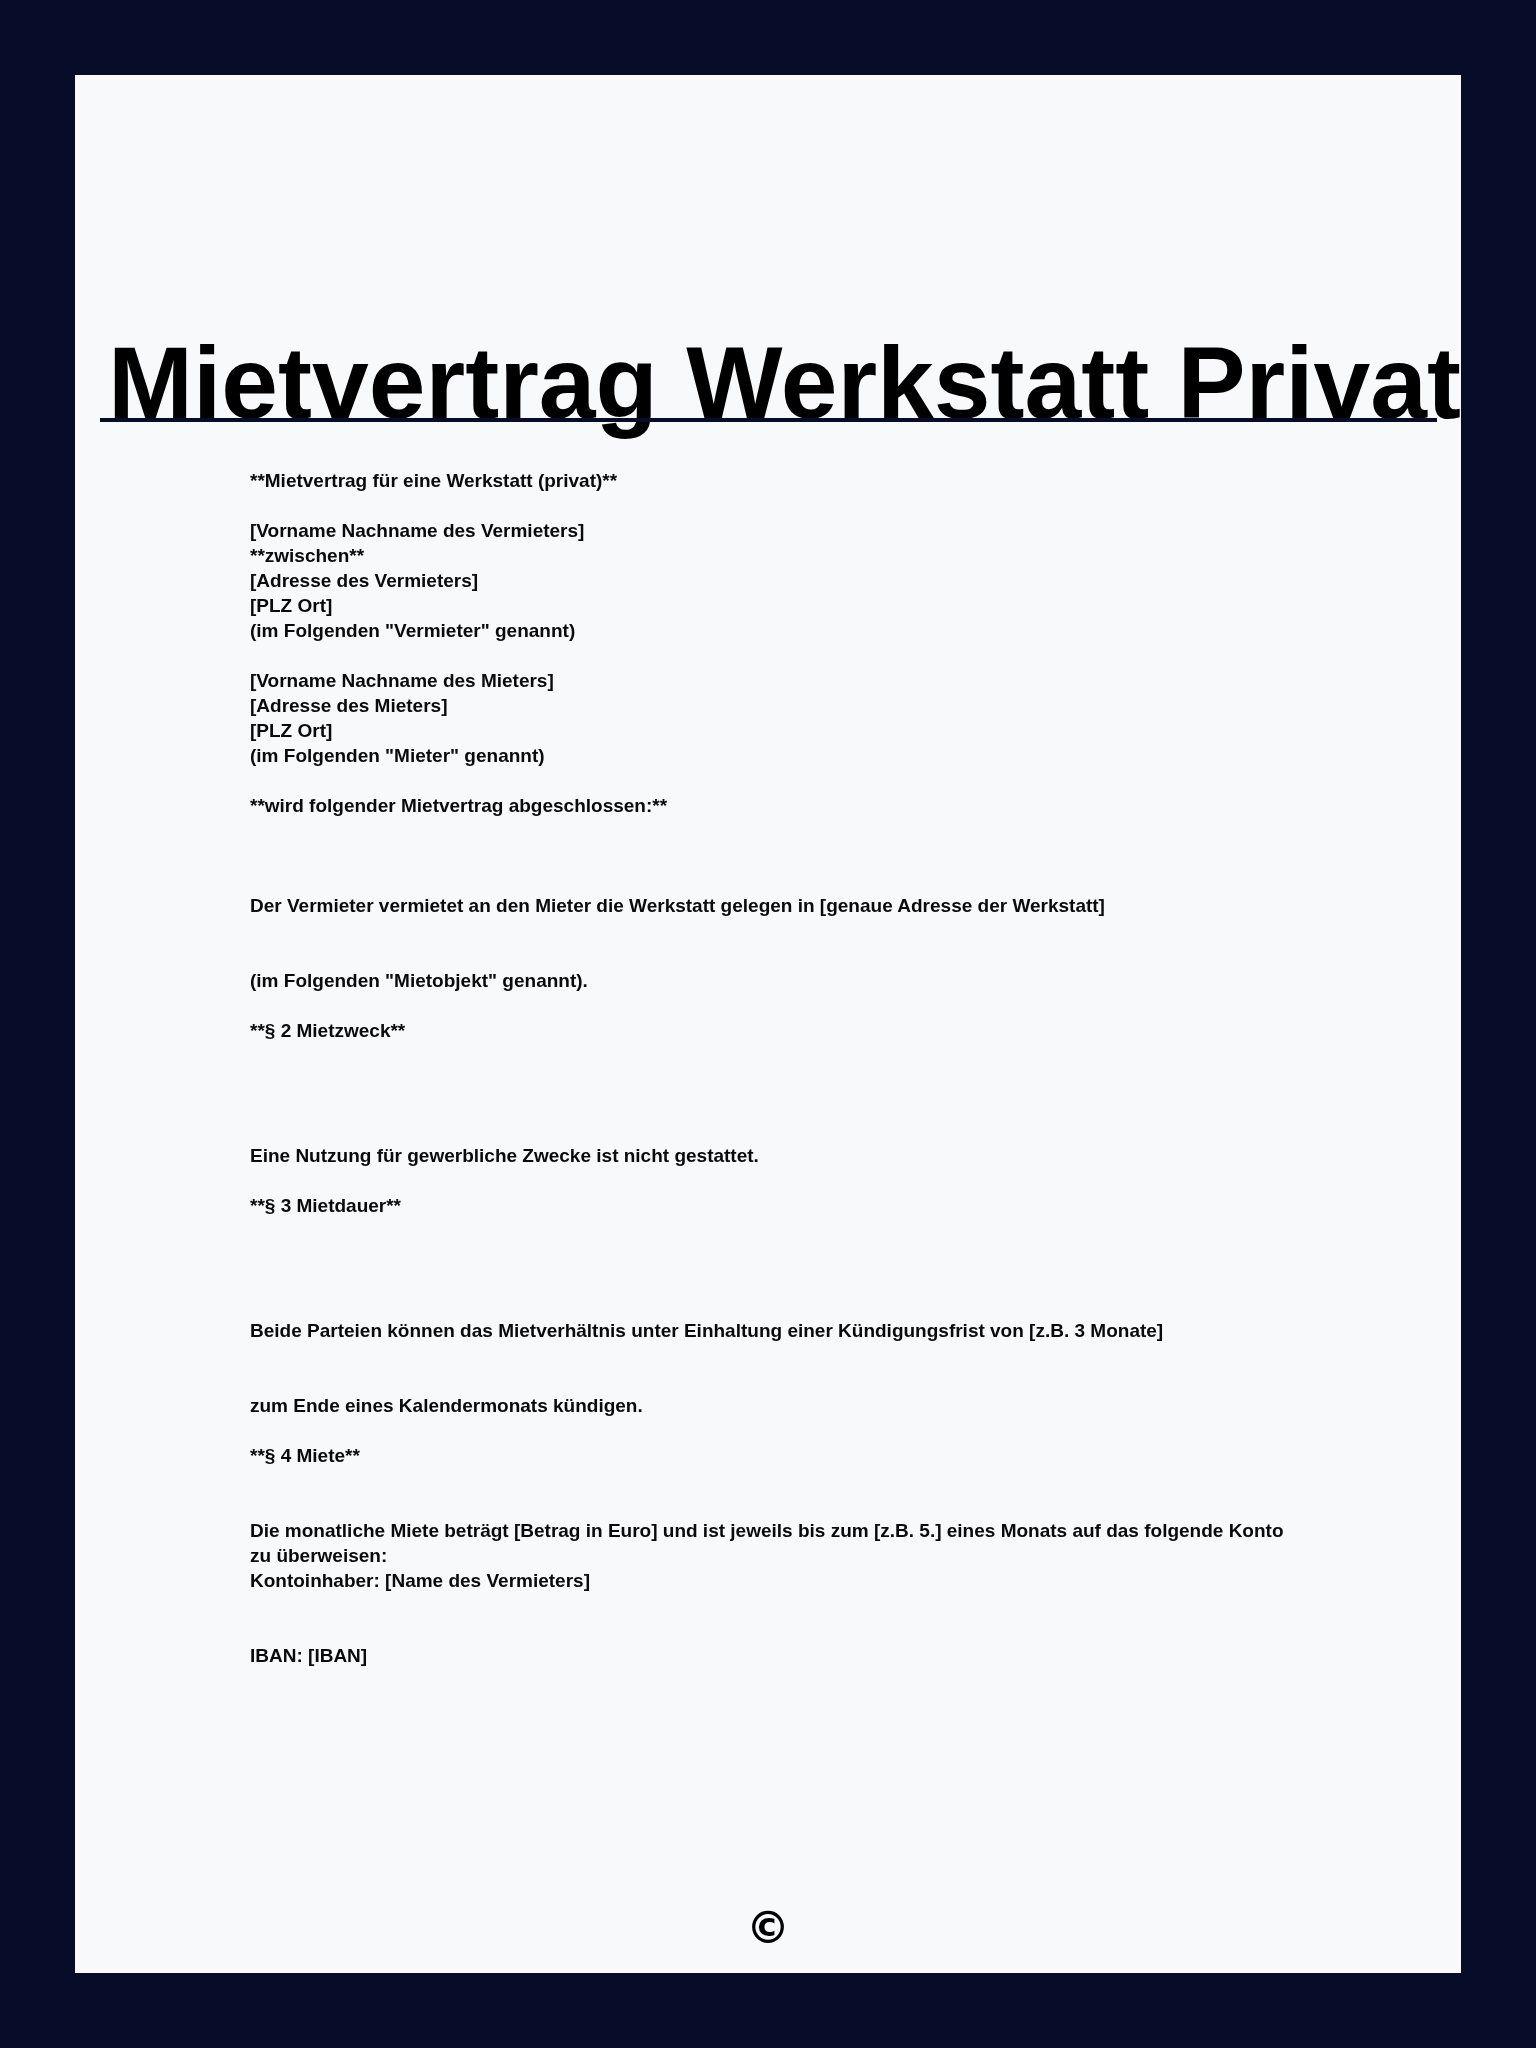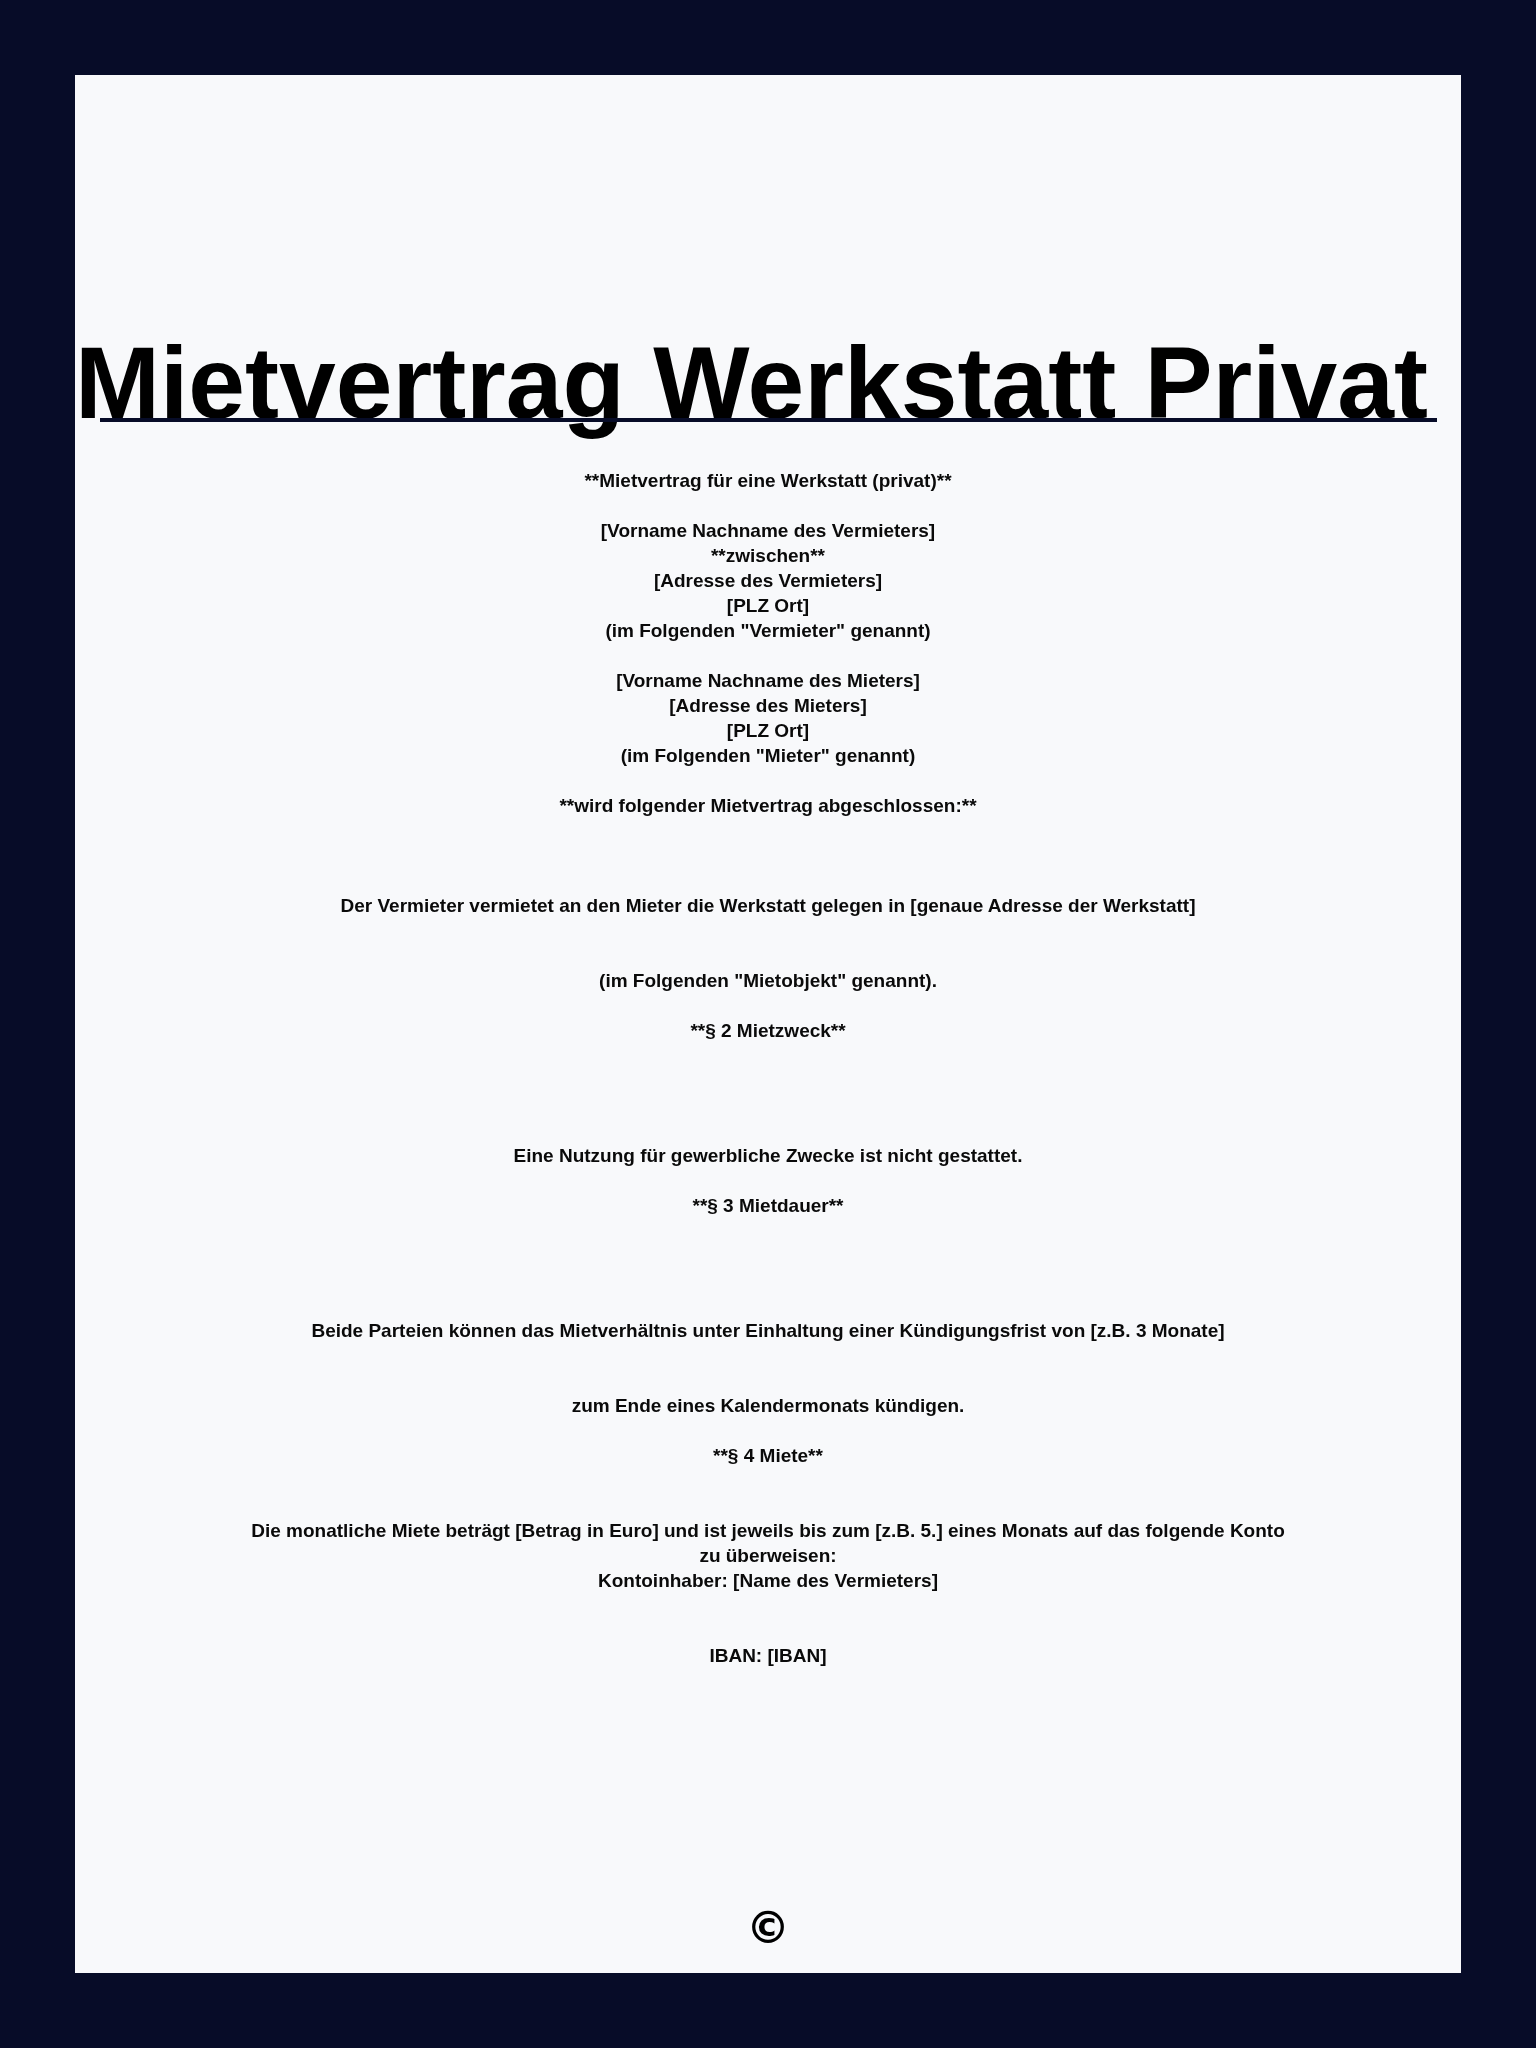--- a/index.html
+++ b/index.html
@@ -21,21 +21,21 @@
       width: 1386px;
       height: 1898px;
       background: #f8f9fb;
     }
     .title {
       position: absolute;
       left: 0;
       top: 238px;
       width: 100%;
       margin: 0;
-      text-align: left;
+      text-align: right;
       font-family: "Liberation Sans", sans-serif;
       font-weight: bold;
       font-size: 102px;
       line-height: 140px;
       color: #000000;
       white-space: nowrap;
     }
     .divider {
       position: absolute;
       left: 25px;
@@ -48,21 +48,21 @@
       position: absolute;
       left: 175px;
       top: 393px;
       width: 1036px;
       font-family: "Liberation Sans", sans-serif;
       font-weight: bold;
       font-size: 19px;
       line-height: 25px;
       color: #0a0a0a;
     }
-    .line { display: block; white-space: pre-wrap; min-height: 25px; text-align: center; }
+    .line { display: block; white-space: pre-wrap; min-height: 25px; }
     .gap1 { height: 25px; }
     .gap2 { height: 50px; }
     .copyright {
       position: absolute;
       left: 0;
       top: 1828px;
       width: 100%;
       text-align: center;
       font-family: "DejaVu Sans", sans-serif;
       font-size: 44px;

